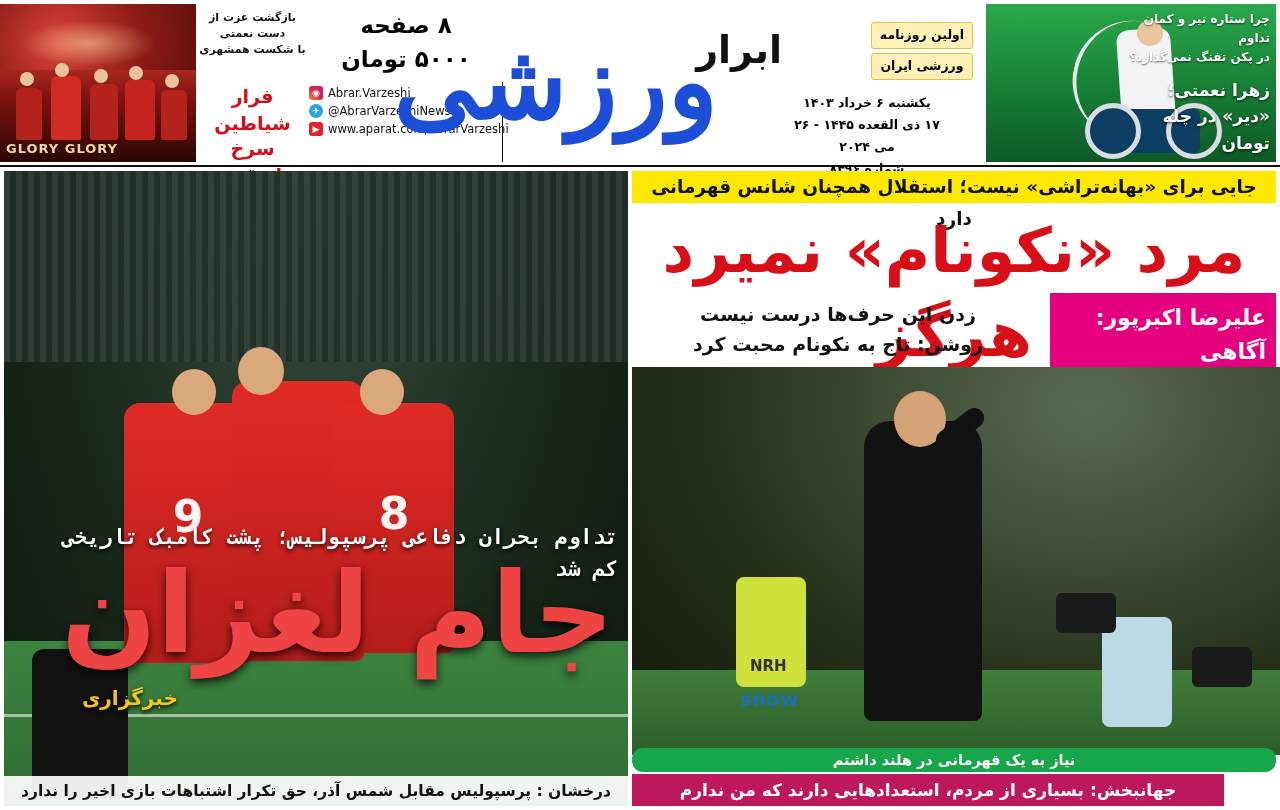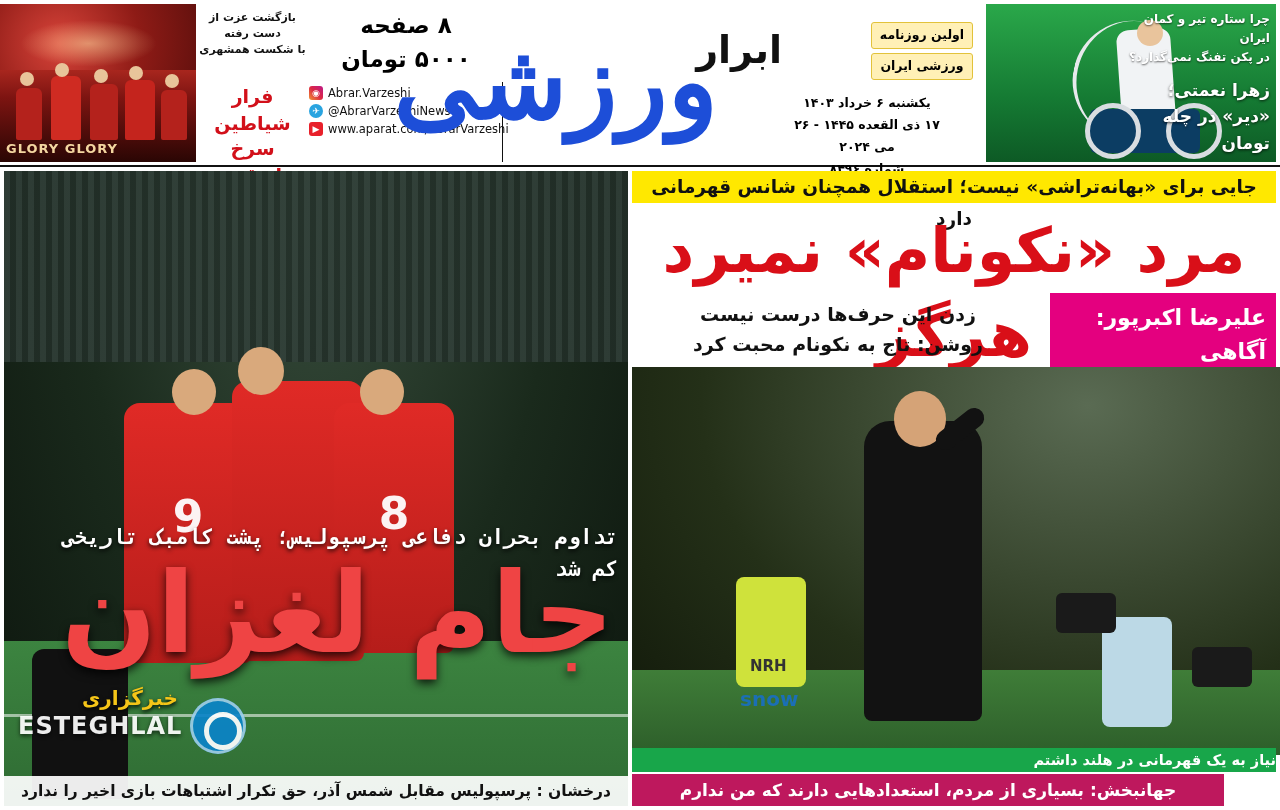--- a/index.html
+++ b/index.html
@@ -115,21 +115,21 @@
   .rphoto .vest{position:absolute;width:70px;height:110px;background:#cfe23b;border-radius:8px;}
   .rphoto .v1{left:104px;top:210px;}
   .rphoto .v2{left:470px;top:250px;background:#bcd9e6;}
   .rphoto .cam{position:absolute;width:60px;height:40px;background:#1a1a1a;border-radius:6px;}
   .rphoto .c1{left:424px;top:226px;}
   .rphoto .c2{left:560px;top:280px;}
   .rphoto .snowtxt{position:absolute;left:108px;top:320px;color:#1b6fb5;font-weight:bold;font-size:20px;}
   .rphoto .nrh{position:absolute;left:118px;top:290px;color:#333;font-weight:bold;font-size:15px;}
 
   .greenbar{position:absolute;left:0;bottom:34px;width:644px;height:24px;background:#18a64a;color:#fff;
-     text-align:right;font-size:14.5px;font-weight:bold;line-height:24px;}
+     text-align:center;font-size:14.5px;font-weight:bold;line-height:24px;border-radius:11px;}
   .greenbar2{position:absolute;left:0;bottom:0;width:592px;height:32px;background:#be185d;color:#fff;
      text-align:center;font-size:17px;font-weight:bold;line-height:32px;}
 </style>
 </head>
 <body>
 
 <div class="page">
 
   <div class="masthead">
 
@@ -144,21 +144,21 @@
       <div class="fig f5"></div>
       <div class="head" style="left:10%;bottom:48%"></div>
       <div class="head" style="left:28%;bottom:54%"></div>
       <div class="head" style="left:48%;bottom:50%"></div>
       <div class="head" style="left:66%;bottom:52%"></div>
       <div class="head" style="left:84%;bottom:47%"></div>
       <div class="glory">GLORY GLORY</div>
     </div>
 
     <div class="mh-left-text">
-      <div class="small">بازگشت عزت از دست رفته</div>
+      <div class="small">بازگشت عزت از دست نعمتی</div>
       <div class="small">با شکست همشهری</div>
       <div class="red">فرار</div>
       <div class="red" style="margin-top:2px">شیاطین سرخ</div>
       <div class="red" style="margin-top:2px">از قعر جهنم</div>
     </div>
 
     <div class="mh-pages">
       <div class="l1">۸ صفحه</div>
       <div class="l2">۵۰۰۰ تومان</div>
     </div>
@@ -196,21 +196,21 @@
 
     <div class="mh-right">
       <div class="grass"></div>
       <div class="bow"></div>
       <div class="ath"></div>
       <div class="ath-h"></div>
       <div class="chair"></div>
       <div class="wheel w1"></div>
       <div class="wheel w2"></div>
       <div class="mh-right-txt">
-        <div class="t1">چرا ستاره تیر و کمان ایران</div>
+        <div class="t1">چرا ستاره تیر و کمان تداوم</div>
         <div class="t1">در پکن تفنگ نمی‌گذارد؟</div>
         <div class="t2">زهرا نعمتی؛</div>
         <div class="t2" style="margin-top:2px">«دیر» در چله</div>
         <div class="t2" style="margin-top:2px">تومان</div>
       </div>
     </div>
   </div>
 
   <div class="main">
 
@@ -228,24 +228,20 @@
           <span class="num">8</span>
         </div>
       <div class="pl-head h1"></div>
       <div class="pl-head h2"></div>
       <div class="pl-head h3"></div>
       <div class="coach"></div>
 
       <div class="left-caption">تداوم بحران دفاعی پرسپولیس؛ پشت کامبک تاریخی کم شد</div>
       <div class="left-head">جام لغزان</div>
 
-      <div class="watermark">
-        <div class="wm-ball"></div>
-        <div class="wm-txt">ESTEGHLAL</div>
-      </div>
       <div class="wm-fa">خبرگزاری</div>
 
       <div class="left-bottom">درخشان : پرسپولیس مقابل شمس آذر، حق تکرار اشتباهات بازی اخیر را ندارد</div>
     </div>
 
     <div class="right">
       <div class="yellowbar">جایی برای «بهانه‌تراشی» نیست؛ استقلال همچنان شانس قهرمانی دارد</div>
       <div class="bigtitle">مرد «نکونام» نمیرد هرگز</div>
 
       <div class="deck">

